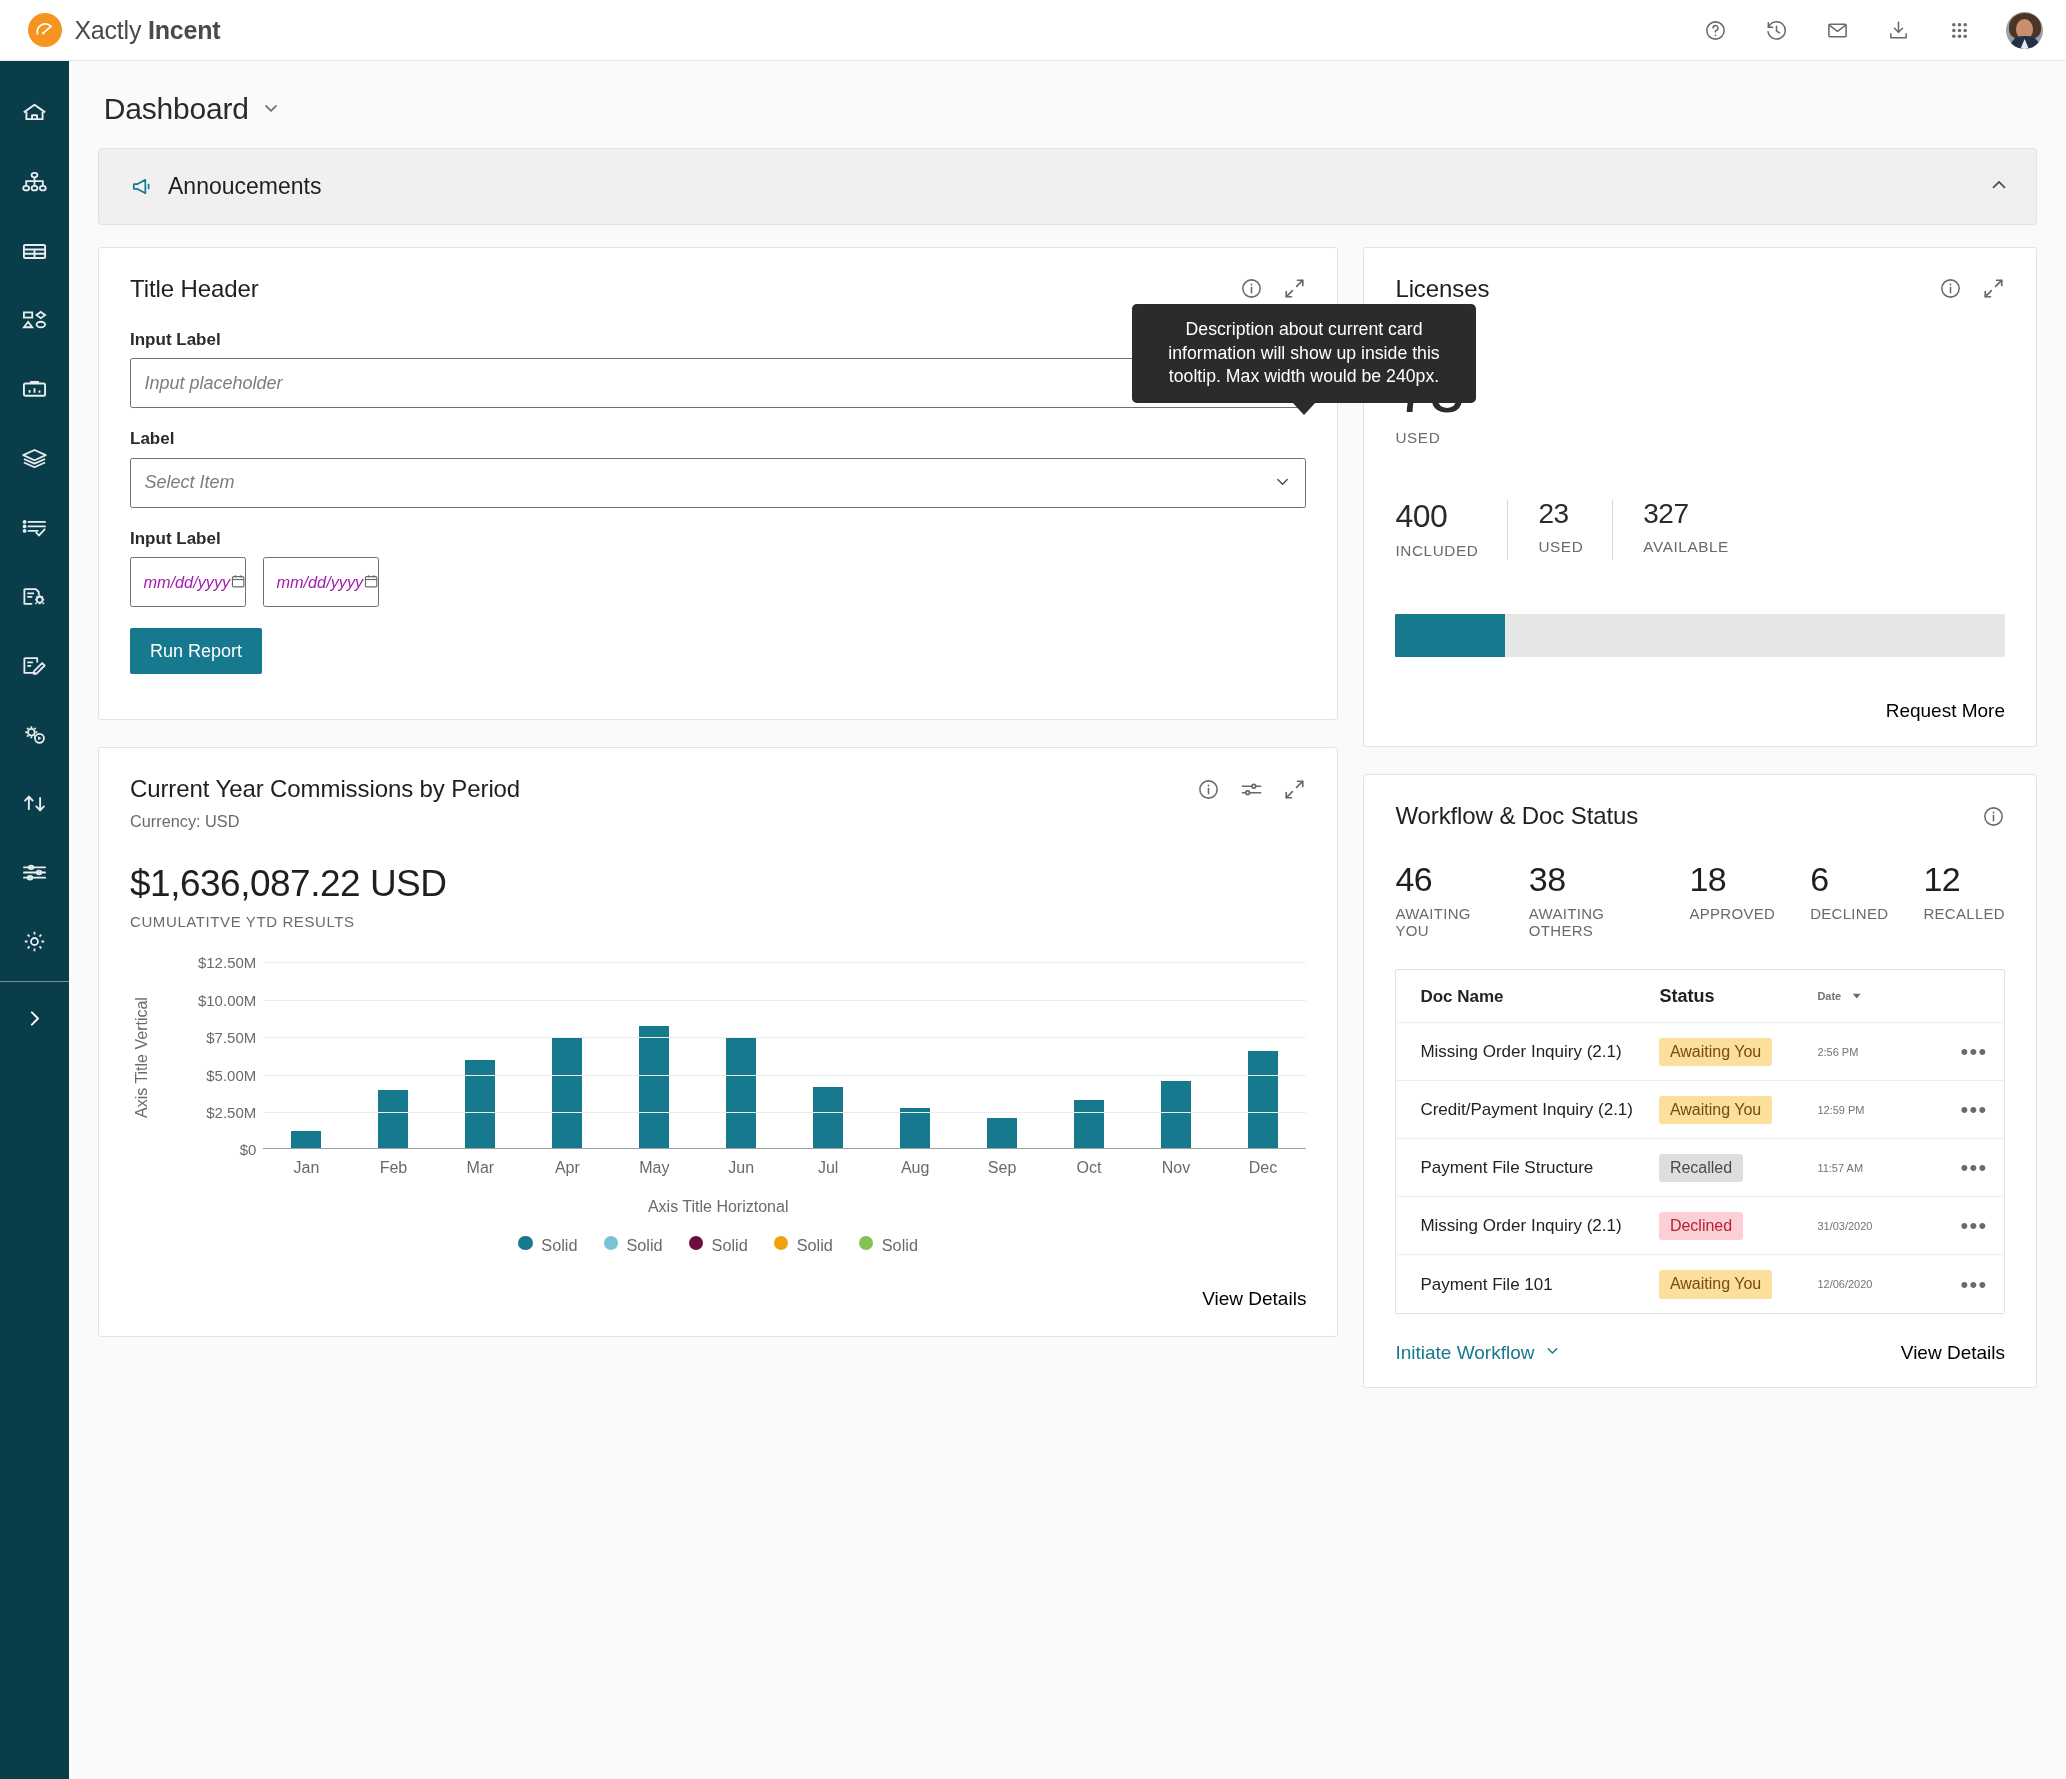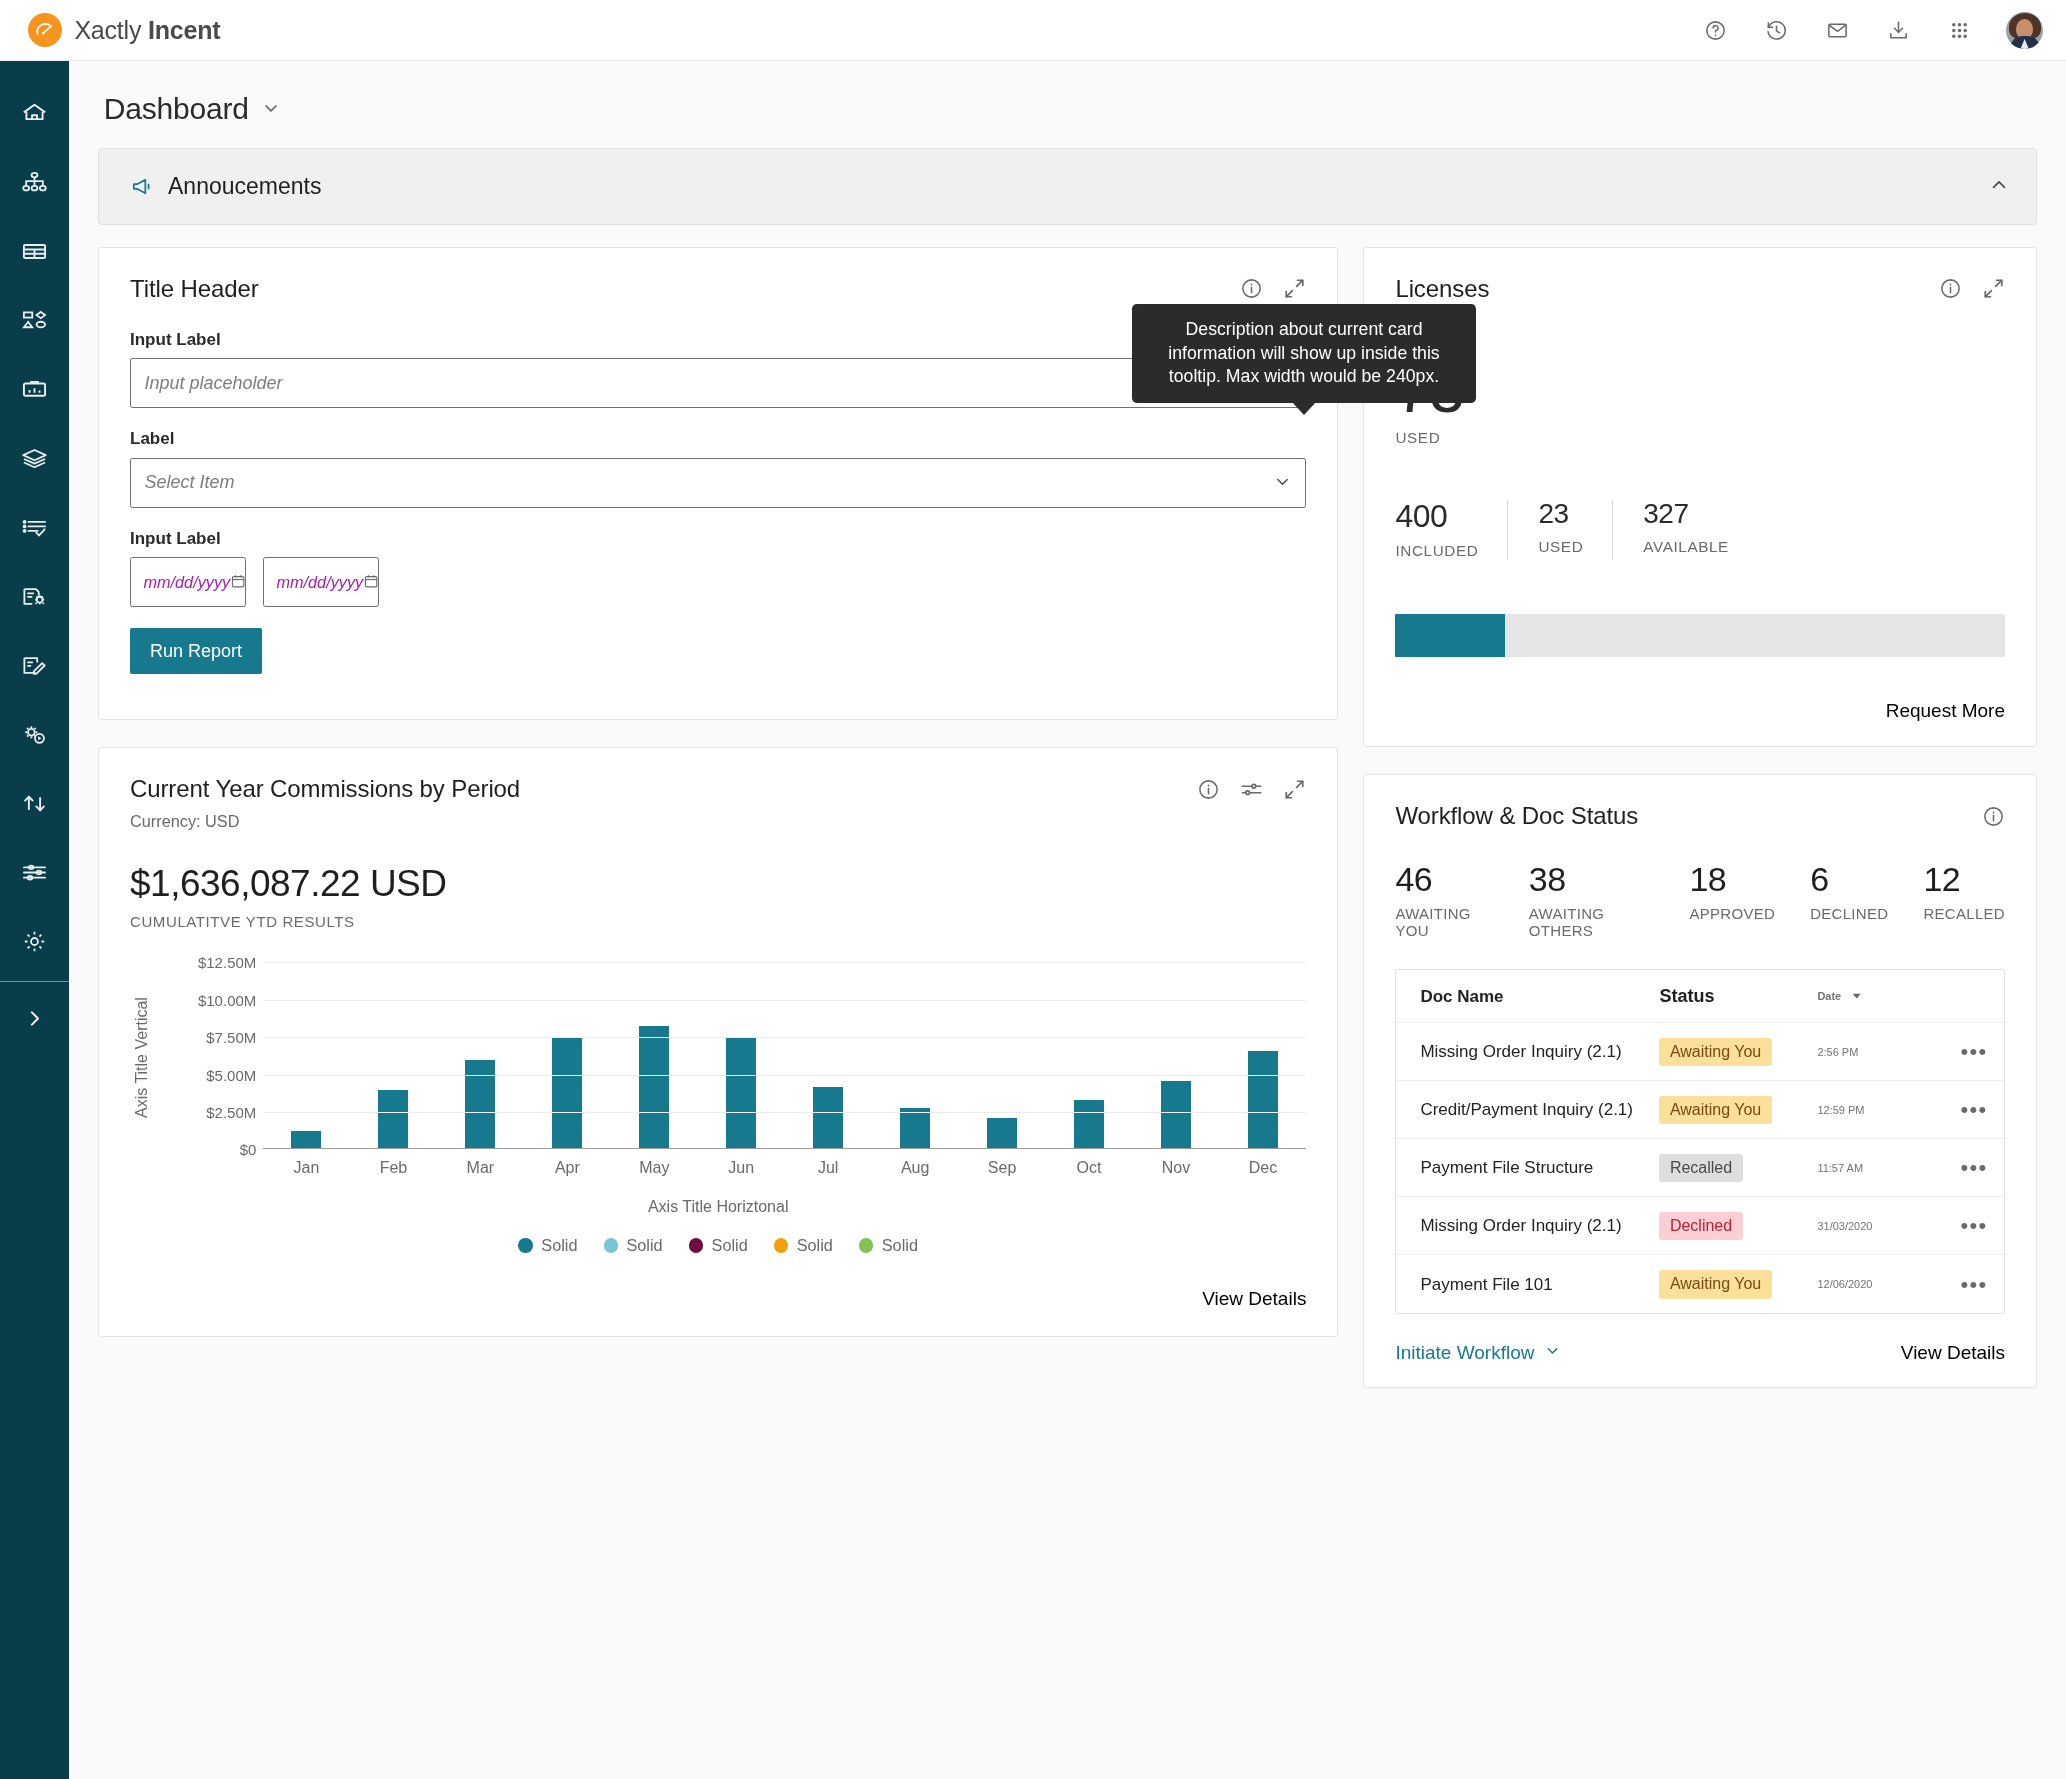--- a/index.html
+++ b/index.html
@@ -125,21 +125,21 @@
   .plot { flex: 1; position: relative; height: 187px; }
   .gridline { position: absolute; left: 0; right: 0; height: 1px; background: #ededed; }
   .axisline { position: absolute; left: 0; right: 0; bottom: 0; height: 1.9px; background: #9e9e9e; }
   .bars { position: absolute; left: 0; right: 0; bottom: 1.9px; top: 0; display: flex; align-items: flex-end; }
   .bar-cell { flex: 1; display: flex; justify-content: center; align-items: flex-end; height: 100%; }
   .bar { width: 30px; background: #16798d; }
   .x-labels { display: flex; margin-left: 133px; margin-top: 7.7px; }
   .x-lab { flex: 1; text-align: center; font-size: 16px; color: #6a6a6a; }
   .x-title { text-align: center; font-size: 16px; color: #6a6a6a; margin-top: 21px; }
   .legend { display: flex; justify-content: center; gap: 26px; margin-top: 20px; }
-  .leg { display: flex; align-items: center; gap: 8.6px; }
+  .leg { display: flex; align-items: flex-start; gap: 8.6px; }
   .leg i { width: 14.3px; height: 14.3px; border-radius: 50%; display: block; }
   .leg span { font-size: 16.3px; color: #6a6a6a; }
 
   
   .wf-stats { display: flex; gap: 0; margin-top: 32px; }
   .wf-stat { margin-right: 35px; }
   .wf-stat:last-child { margin-right: 0; }
   .wf-num { font-size: 34px; color: #1f1f1f; font-weight: 400; line-height: 1; letter-spacing: -0.5px; }
   .wf-cap { font-size: 15px; color: #6a6a6a; letter-spacing: 0.3px; margin-top: 9.6px; }
   .tbl { margin-top: 30px; border: 0.5px solid #e3e3e3; border-radius: 1.9px; overflow: hidden; background: #fff; }

